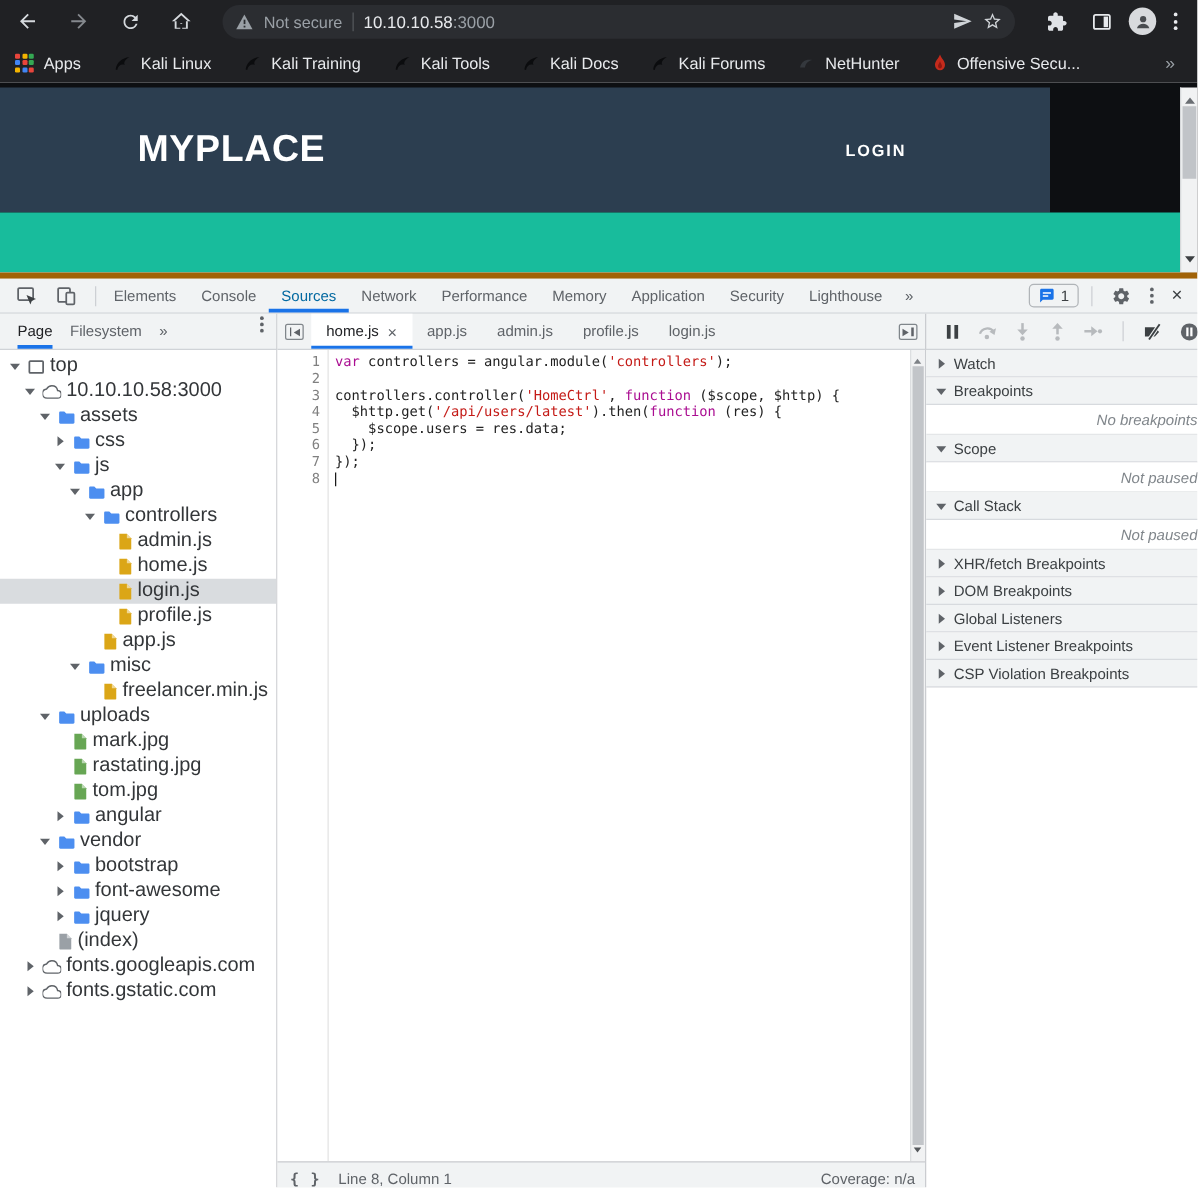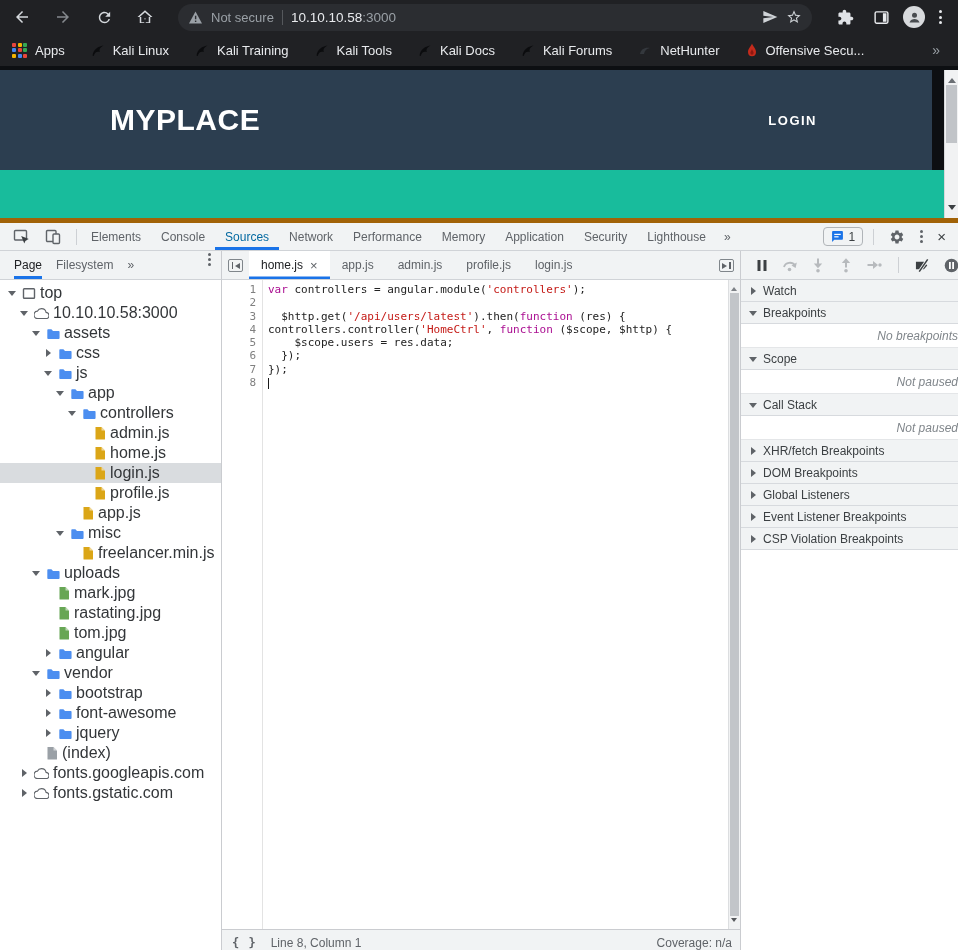--- a/index.html
+++ b/index.html
@@ -23,21 +23,21 @@
   .dots-v i { width:3px; height:3px; border-radius:50%; background:#e8eaed; }
   .bookmarks { height:32px; display:flex; align-items:center; padding:0 12px; gap:26px; font-size:13px; color:#e8eaed; }
   .bm-item { display:flex; align-items:center; gap:8px; white-space:nowrap; }
   .bm-item .icn, .bm-item svg { display:block; }
   .bm-overflow { margin-left:auto; color:#9aa0a6; font-size:14px; padding-right:6px; }
   .apps-grid { display:grid; grid-template-columns:repeat(3,4px); grid-gap:1.5px; }
   .apps-grid i { width:4px; height:4px; border-radius:1px; }
 
   
   .webpage { position:absolute; top:66px; left:0; width:958px; height:152px; background:#0d0f12; }
-  .navy { position:absolute; top:4px; left:0; width:932px; height:100px; background:#2c3e50; display:flex; align-items:center; justify-content:space-between; padding:0 115px 0 110px; }
+  .navy { position:absolute; top:4px; left:0; width:840px; height:100px; background:#2c3e50; display:flex; align-items:center; justify-content:space-between; padding:0 115px 0 110px; }
   .brand { color:#fff; font-size:30px; font-weight:800; letter-spacing:.5px; }
   .login { color:#fff; font-size:13px; font-weight:700; letter-spacing:1.5px; }
   .teal { position:absolute; top:104px; left:0; width:944px; height:48px; background:#18bc9c; }
   .pscroll { position:absolute; top:4px; right:0; width:14px; height:148px; background:#f1f2f3; border-left:1px solid #d7d9db; }
   .pscroll .thumb { position:absolute; top:15px; left:1px; right:1px; height:58px; background:#c1c4c8; }
   .sarrow-up, .sarrow-dn { position:absolute; left:3px; width:0; height:0; border:4px solid transparent; }
   .sarrow-up { top:4px; border-bottom:5px solid #6a6e73; }
   .sarrow-dn { bottom:4px; border-top:5px solid #3c4043; }
 
   
@@ -680,22 +680,22 @@
         <div class="gnum">3</div>
         <div class="gnum">4</div>
         <div class="gnum">5</div>
         <div class="gnum">6</div>
         <div class="gnum">7</div>
         <div class="gnum">8</div>
       </div>
     <div class="codearea" id="code">
         <div class="cline"><span class="tok-kw">var</span><span class="tok-pl"> controllers = angular.module(</span><span class="tok-str">'controllers'</span><span class="tok-pl">);</span></div>
         <div class="cline"></div>
+        <div class="cline"><span class="tok-pl">controllers.controller(</span><span class="tok-str">'HomeCtrl'</span><span class="tok-pl">, </span><span class="tok-kw">function</span><span class="tok-pl"> ($scope, $http) {</span></div>
         <div class="cline"><span class="tok-pl">  $http.get(</span><span class="tok-str">'/api/users/latest'</span><span class="tok-pl">).then(</span><span class="tok-kw">function</span><span class="tok-pl"> (res) {</span></div>
-        <div class="cline"><span class="tok-pl">controllers.controller(</span><span class="tok-str">'HomeCtrl'</span><span class="tok-pl">, </span><span class="tok-kw">function</span><span class="tok-pl"> ($scope, $http) {</span></div>
         <div class="cline"><span class="tok-pl">    $scope.users = res.data;</span></div>
         <div class="cline"><span class="tok-pl">  });</span></div>
         <div class="cline"><span class="tok-pl">});</span></div>
         <div class="cline"><span class="cursor"></span></div>
       </div>
     <div class="escroll">
       <span class="sarrow-up"></span>
       <span class="thumb"></span>
       <span class="sarrow-dn"></span>
     </div>

